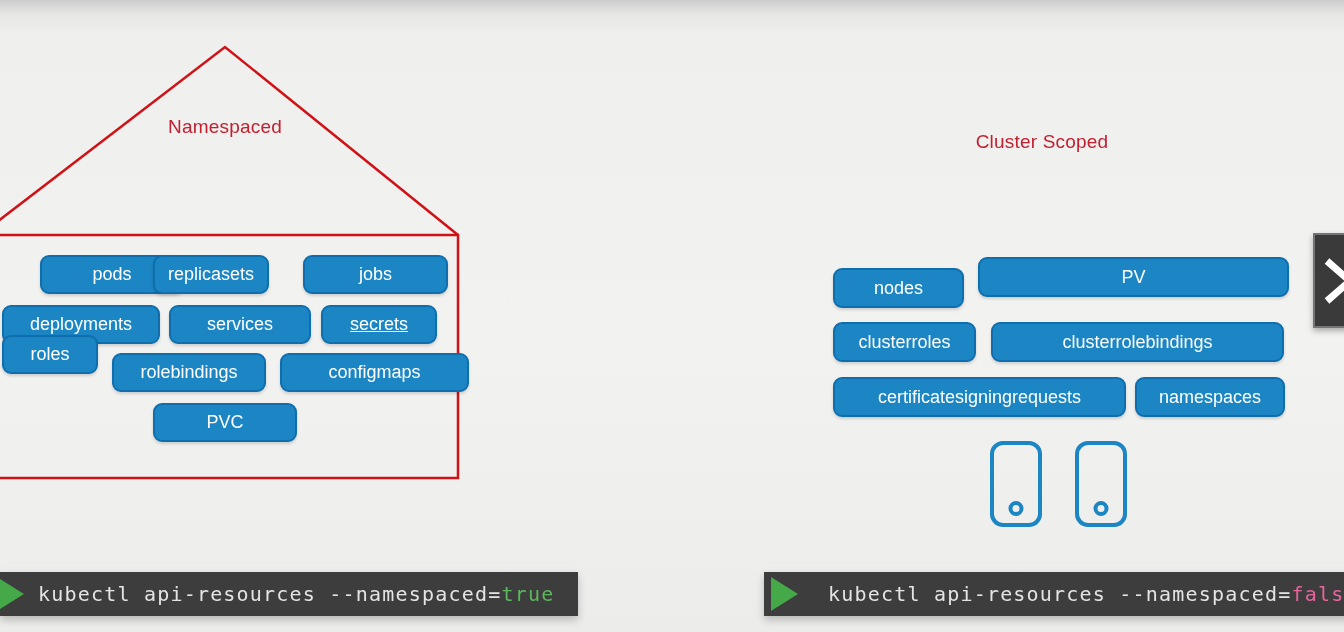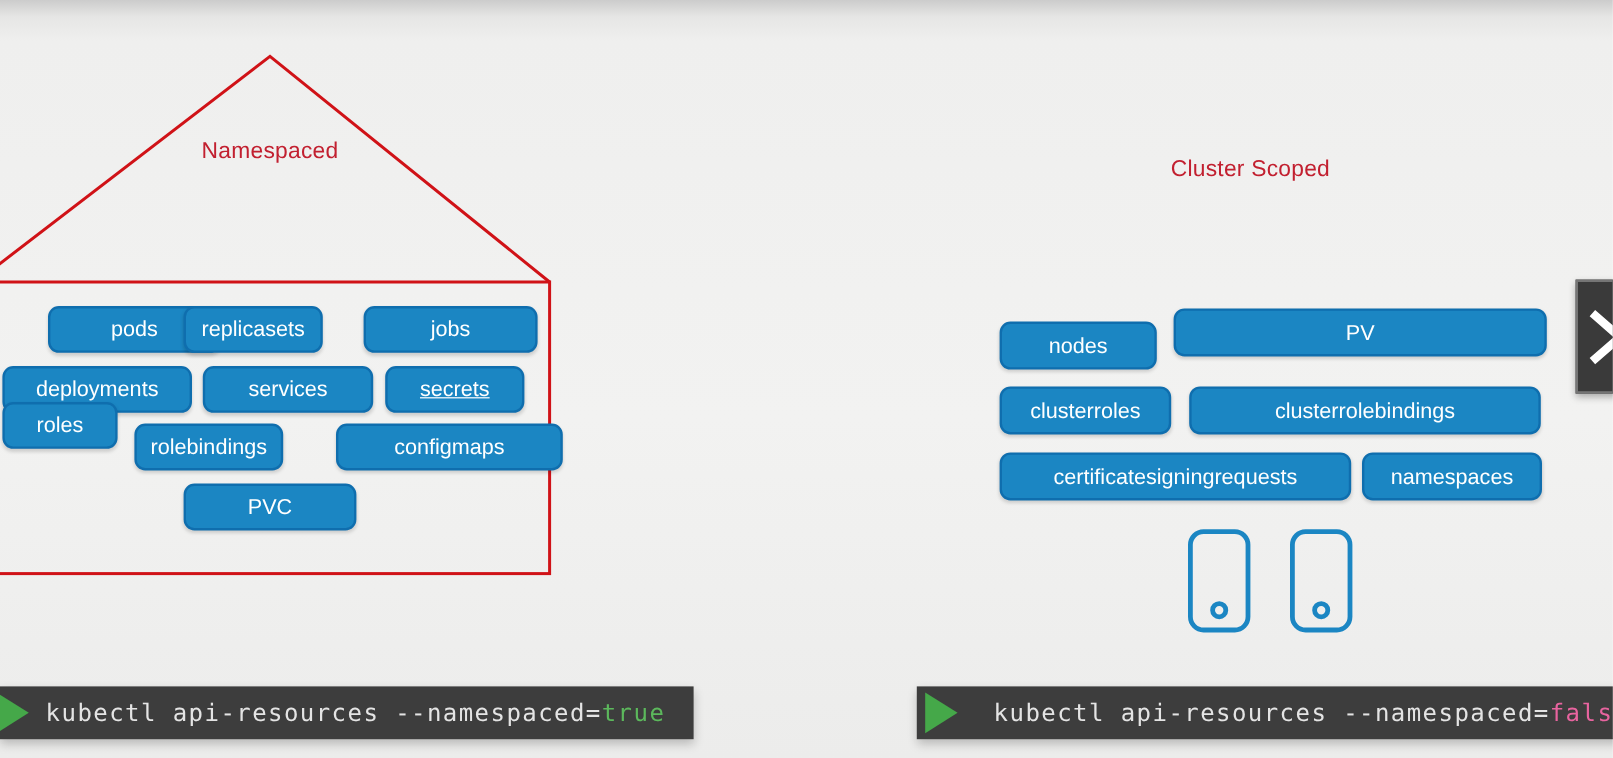--- a/index.html
+++ b/index.html
@@ -101,21 +101,21 @@
   <div class="group-title title-namespaced">Namespaced</div>
   <div class="group-title title-cluster">Cluster Scoped</div>
 
   <div class="pill" style="left:3px;top:255px;width:144px;margin-left:37px;">pods</div>
   <div class="pill" style="left:153px;top:255px;width:116px;">replicasets</div>
   <div class="pill" style="left:303px;top:255px;width:145px;">jobs</div>
   <div class="pill" style="left:2px;top:305px;width:158px;">deployments</div>
   <div class="pill" style="left:169px;top:305px;width:142px;">services</div>
   <div class="pill" style="left:321px;top:305px;width:116px;text-decoration:underline;">secrets</div>
   <div class="pill" style="left:2px;top:335px;width:96px;">roles</div>
-  <div class="pill" style="left:112px;top:353px;width:124px;">rolebindings</div>
+  <div class="pill" style="left:112px;top:353px;width:154px;">rolebindings</div>
   <div class="pill" style="left:280px;top:353px;width:189px;">configmaps</div>
   <div class="pill" style="left:153px;top:403px;width:144px;">PVC</div>
 
   <div class="pill tall" style="left:833px;top:268px;width:131px;">nodes</div>
   <div class="pill tall" style="left:978px;top:257px;width:311px;">PV</div>
   <div class="pill tall" style="left:833px;top:322px;width:143px;">clusterroles</div>
   <div class="pill tall" style="left:991px;top:322px;width:293px;">clusterrolebindings</div>
   <div class="pill tall" style="left:833px;top:377px;width:293px;">certificatesigningrequests</div>
   <div class="pill tall" style="left:1135px;top:377px;width:150px;">namespaces</div>
 

